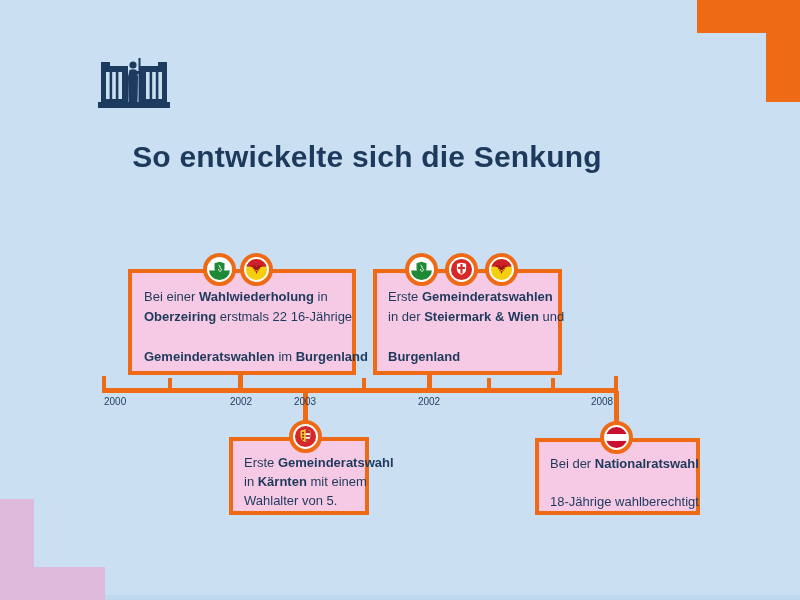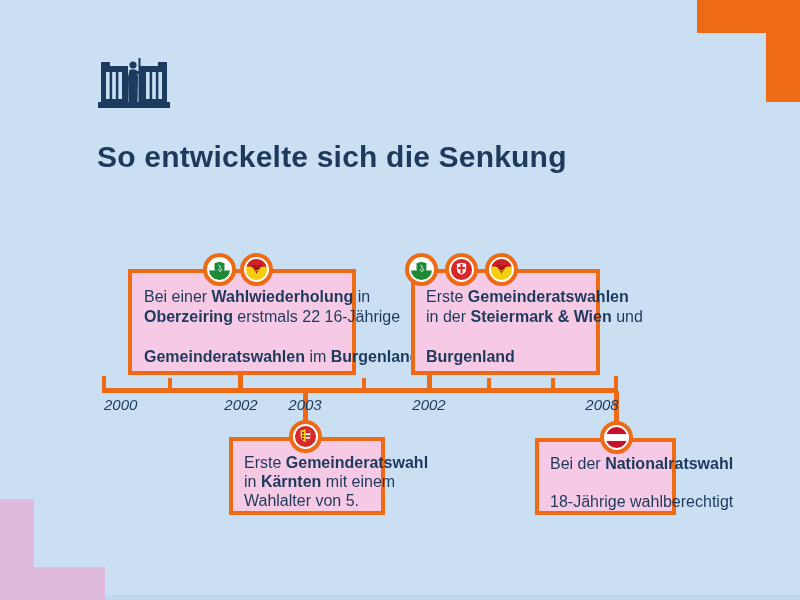--- a/index.html
+++ b/index.html
@@ -23,40 +23,40 @@
   .corner-pk{position:absolute;background:var(--corner-pink);}
   #bl-col{left:0;top:499px;width:34px;height:101px;}
   #bl-bar{left:0;top:567px;width:105px;height:33px;}
 
   
   #logo{position:absolute;left:98px;top:56px;width:72px;height:52px;}
   #logo svg{width:100%;height:100%;}
 
   
   #title{position:absolute;left:97px;top:134px;width:540px;color:var(--navy);
-         font-size:30px;line-height:45px;font-weight:700;letter-spacing:0.2px;}
+         font-size:30px;line-height:45px;font-weight:700;letter-spacing:0.2px;text-align:center;}
 
   
   .tl{position:absolute;background:var(--orange);}
   #axis{left:102px;top:388px;width:516px;height:5px;}
   .tick-end{top:376px;width:4px;height:17px;}
   .tick{top:378px;width:4px;height:13px;}
   .conn-up{top:372px;width:5px;height:21px;}
   .conn-dn{top:391px;width:5px;}
-  .year{position:absolute;top:396px;color:var(--navy);font-size:15px;white-space:nowrap;font-style:italic;}
+  .year{position:absolute;top:396px;color:var(--navy);font-size:10px;white-space:nowrap;}
   .year.c{transform:translateX(-50%);}
 
   
   .event-box{position:absolute;background:var(--pink);border:4px solid var(--orange);
-             color:var(--navy);font-size:16px;line-height:20px;white-space:nowrap;z-index:2;}
+             color:var(--navy);font-size:13px;line-height:20px;white-space:nowrap;z-index:2;}
   .event-box .bold{font-weight:700;}
   #box-2002{left:128px;top:269px;width:228px;height:106px;padding:14px 8px 0 12px;}
-  #box-2005{left:373px;top:269px;width:189px;height:106px;padding:14px 6px 0 11px;margin-left:38px;}
-  #box-2003{left:229px;top:437px;width:156px;height:78px;padding:12px 6px 0 11px;line-height:19px;}
-  #box-2008{left:535px;top:438px;width:141px;height:77px;padding:12px 6px 0 11px;line-height:19px;}
+  #box-2005{left:373px;top:269px;width:189px;height:106px;padding:14px 6px 0 11px;}
+  #box-2003{left:229px;top:437px;width:140px;height:78px;padding:12px 6px 0 11px;line-height:19px;}
+  #box-2008{left:535px;top:438px;width:165px;height:77px;padding:12px 6px 0 11px;line-height:19px;}
 
   
   .badge{position:absolute;width:33px;height:33px;border-radius:50%;background:#fff;
          border:4px solid var(--orange);display:flex;align-items:center;justify-content:center;z-index:5;}
   .badge svg{width:23px;height:23px;display:block;}
 </style>
 </head>
 <body>
 
 <div id="stage">

